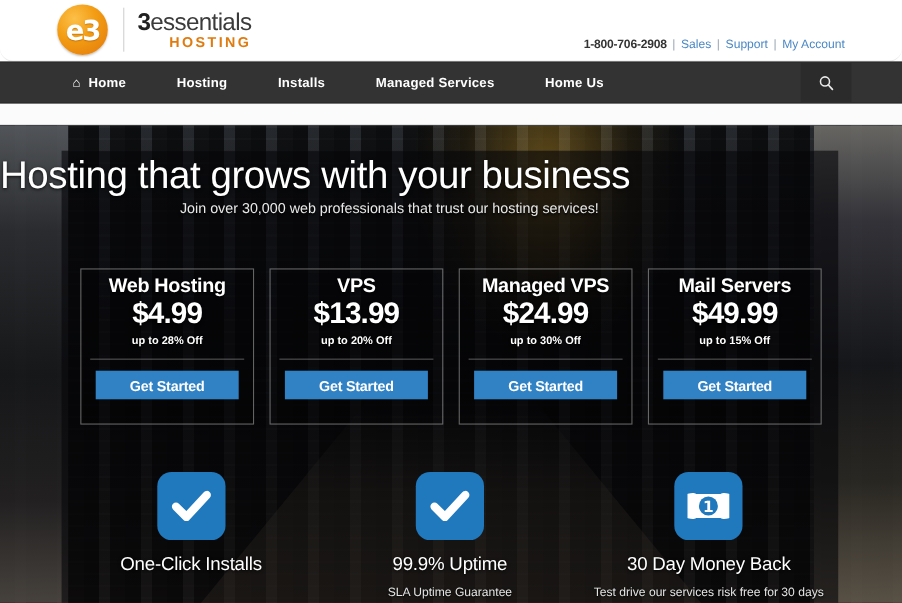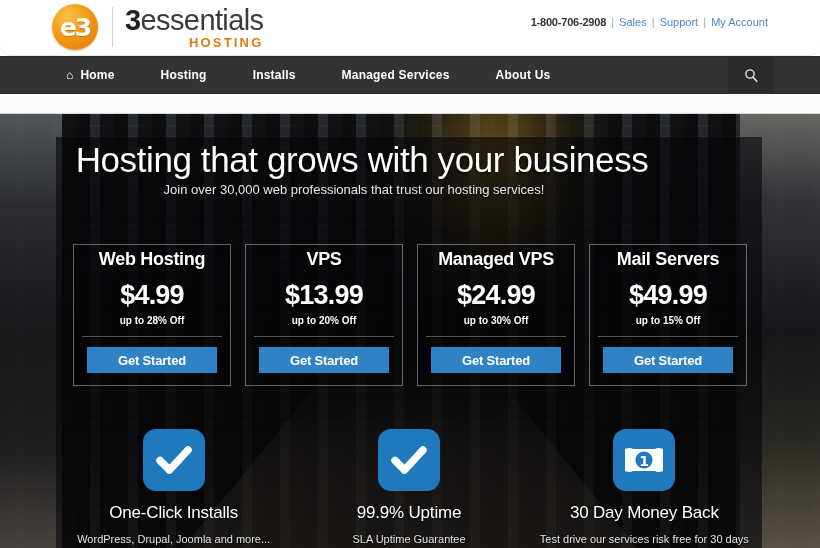--- a/index.html
+++ b/index.html
@@ -59,41 +59,41 @@
   .logo-divider {
     width: 1px;
     height: 40px;
     background: #d2d2d2;
     margin: 0 12px 0 14px;
   }
   .logo-text {
     line-height: 1;
   }
   .logo-text .line1 {
-    font-size: 29px;
+    font-size: 22px;
     color: #3b3b3b;
     letter-spacing: -0.6px;
     font-weight: 400;
   }
   .logo-text .line1 b {
     font-weight: bold;
     color: #222;
   }
   .logo-text .line2 {
     font-size: 13px;
     color: #e07b10;
     font-weight: bold;
     letter-spacing: 2.2px;
     text-align: right;
     margin-top: 1px;
   }
   .header-contact {
     position: absolute;
     right: 52px;
-    top: 16px;
+    top: 35px;
     font-size: 11px;
     color: #4a4a4a;
     white-space: nowrap;
   }
   .header-contact .phone {
     font-weight: bold;
     color: #333;
     letter-spacing: -0.2px;
   }
   .header-contact .sep {
@@ -227,21 +227,20 @@
     left: 0;
     top: 0;
     width: 820px;
     height: 437px;
   }
   .hero-title {
     position: absolute;
     top: 26px;
     left: 0;
     width: 724px;
-    text-align: center;
     color: #ffffff;
     font-size: 35px;
     font-weight: 400;
     letter-spacing: -0.4px;
     text-shadow: 0 1px 3px rgba(0,0,0,0.85);
   }
   .hero-sub {
     position: absolute;
     top: 68px;
     left: 0;
@@ -276,21 +275,21 @@
     font-weight: bold;
     margin-top: 4px;
     letter-spacing: -0.3px;
     text-shadow: 0 1px 2px rgba(0,0,0,0.9);
   }
   .card-price {
     text-align: center;
     color: #ffffff;
     font-size: 27px;
     font-weight: bold;
-    margin-top: 10px;
+    margin-top: 0;
     letter-spacing: -0.8px;
     text-shadow: 0 1px 3px rgba(0,0,0,0.9);
   }
   .card-off {
     text-align: center;
     color: #ffffff;
     font-size: 10px;
     font-weight: bold;
     margin-top: 4px;
     text-shadow: 0 1px 2px rgba(0,0,0,0.9);
@@ -391,21 +390,21 @@
       <div class="nav-item">
         <span>Hosting</span>
       </div>
       <div class="nav-item">
         <span>Installs</span>
       </div>
       <div class="nav-item">
         <span>Managed Services</span>
       </div>
       <div class="nav-item">
-        <span>About Us</span>
+        <span>Home Us</span>
       </div>
     </div>
     <div class="search-box">
       <svg width="15" height="15" viewBox="0 0 16 16">
         <circle cx="6.4" cy="6.4" r="4.4" fill="none" stroke="#e8e8e8" stroke-width="1.5"></circle>
         <line x1="9.7" y1="9.9" x2="13.6" y2="14.2" stroke="#e8e8e8" stroke-width="1.7" stroke-linecap="round"></line>
       </svg>
     </div>
   </div>
 
@@ -459,21 +458,20 @@
 
       <div class="features">
 
         <div class="feature">
           <div class="feat-icon">
             <svg width="40" height="40" viewBox="0 0 40 40">
               <path d="M6 20.5 L15.5 30 L34 10" fill="none" stroke="#ffffff" stroke-width="7.5" stroke-linecap="round" stroke-linejoin="round"></path>
             </svg>
           </div>
           <div class="feat-title">One-Click Installs</div>
-          <div class="feat-sub">WordPress, Drupal, Joomla and more...</div>
         </div>
 
         <div class="feature">
           <div class="feat-icon">
             <svg width="40" height="40" viewBox="0 0 40 40">
               <path d="M6 20.5 L15.5 30 L34 10" fill="none" stroke="#ffffff" stroke-width="7.5" stroke-linecap="round" stroke-linejoin="round"></path>
             </svg>
           </div>
           <div class="feat-title">99.9% Uptime</div>
           <div class="feat-sub">SLA Uptime Guarantee</div>

